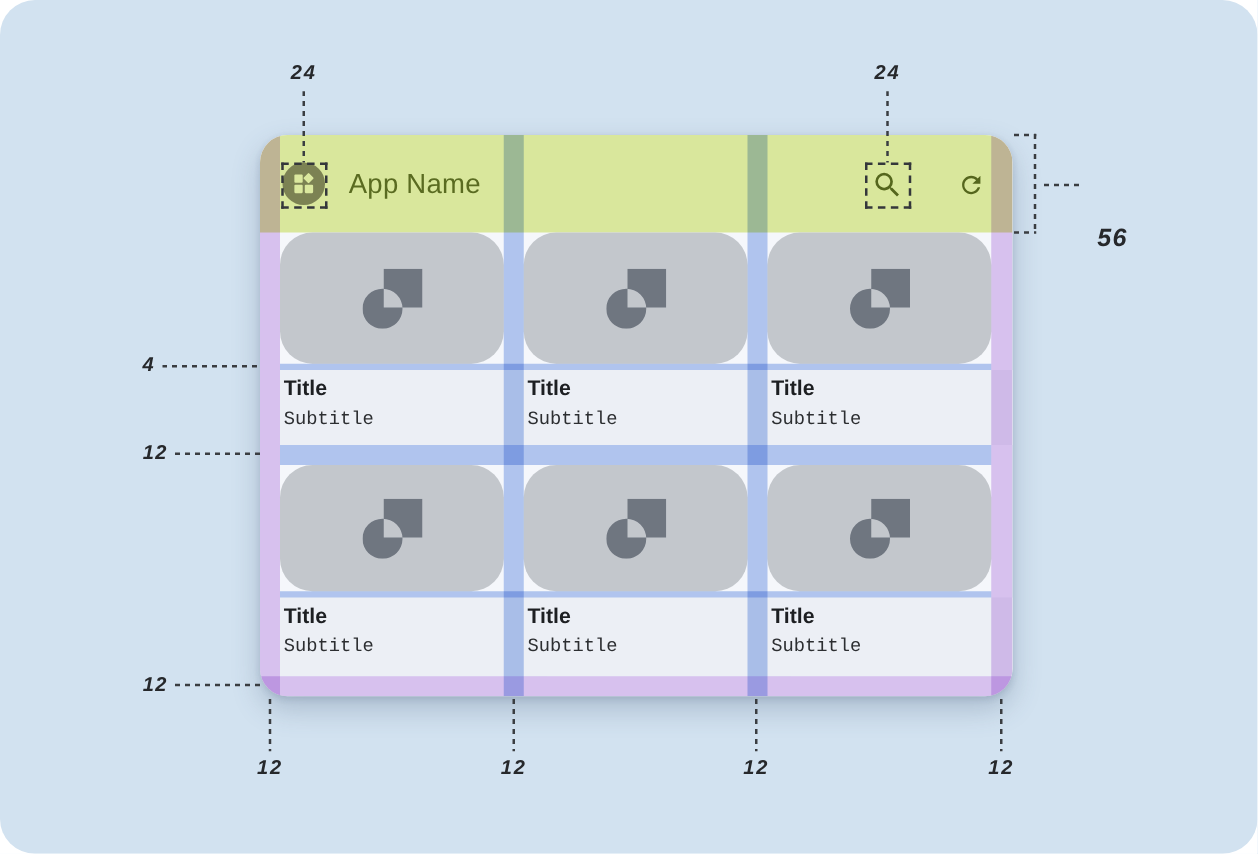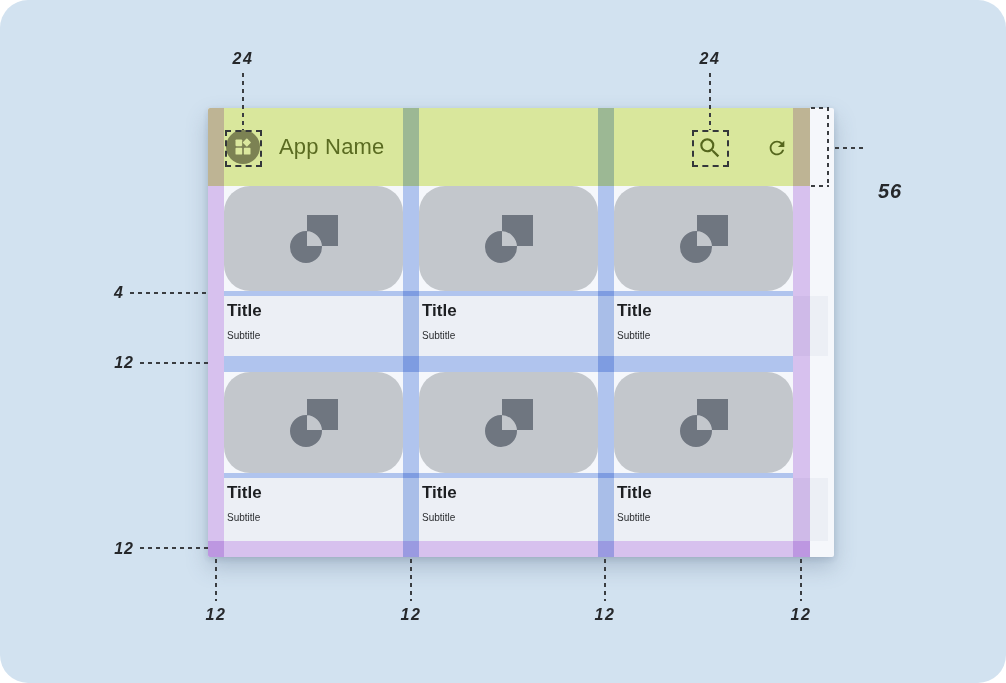--- a/index.html
+++ b/index.html
@@ -2,42 +2,42 @@
 <html><head>
 <meta charset="utf-8">
 <style>
   html,body{margin:0;padding:0;background:#ffffff;}
   .stage{position:relative;width:1006px;height:683px;overflow:hidden;
          font-family:"Liberation Sans", sans-serif;}
   .canvas{position:absolute;inset:0;background:#d2e2f0;border-radius:28px;}
 
   
   .mockup{position:absolute;left:208px;top:108px;width:602px;height:449px;
-          background:#f5f7fb;border-radius:2px;overflow:hidden;isolation:isolate;
-          box-shadow:0 10px 22px rgba(70,90,120,.28),0 2px 6px rgba(70,90,120,.18);padding-left:24px;}
+          background:#f5f7fb;border-radius:22px;overflow:hidden;isolation:isolate;
+          box-shadow:0 10px 22px rgba(70,90,120,.28),0 2px 6px rgba(70,90,120,.18);}
   .appbar{position:absolute;left:0;top:0;width:602px;height:78px;background:#d9e79c;}
   .app-icon-circle{position:absolute;left:18px;top:22px;width:34px;height:34px;border-radius:50%;
           background:#7c8253;display:flex;align-items:center;justify-content:center;}
   .app-title{position:absolute;left:71px;top:26px;font-size:22px;line-height:26px;
           color:#5a6b21;letter-spacing:.2px;}
   .bar-icon{position:absolute;}
   .search-pos{left:489px;top:27px;}
   .refresh-pos{left:558px;top:29px;}
 
   
   .img{position:absolute;width:179px;background:#c3c7cc;border-radius:26px;
        display:flex;align-items:center;justify-content:center;}
   .r1.img{top:78px;height:105px;}
   .r2.img{top:264px;height:101px;}
   .txt{position:absolute;width:214px;background:#eceff5;box-sizing:border-box;padding:4px 6px 0 3px;}
   .r1.txt{top:188px;height:60px;}
   .r2.txt{top:370px;height:63px;}
   .c1{left:16px;}.c2{left:211px;}.c3{left:406px;}
   .card-title{font-size:17px;font-weight:bold;color:#1d1f22;line-height:22px;}
-  .card-subtitle{font-size:10px;color:#2c2e31;line-height:20px;margin-top:4px;}
+  .card-subtitle{font-size:15px;color:#2c2e31;line-height:20px;margin-top:4px;font-family:Liberation Mono, monospace;}
 
   
   .ov{position:absolute;mix-blend-mode:multiply;}
   .ov.purple{background:#e0c7f2;}
   .ov.blue{background:#b7cbf2;}
   .m-left{left:0;top:0;width:16px;height:449px;}
   .m-right{left:585px;top:0;width:17px;height:449px;}
   .m-bottom{left:0;top:433px;width:602px;height:16px;}
   .gut1{left:195px;top:0;width:16px;height:449px;}
   .gut2{left:390px;top:0;width:16px;height:449px;}

